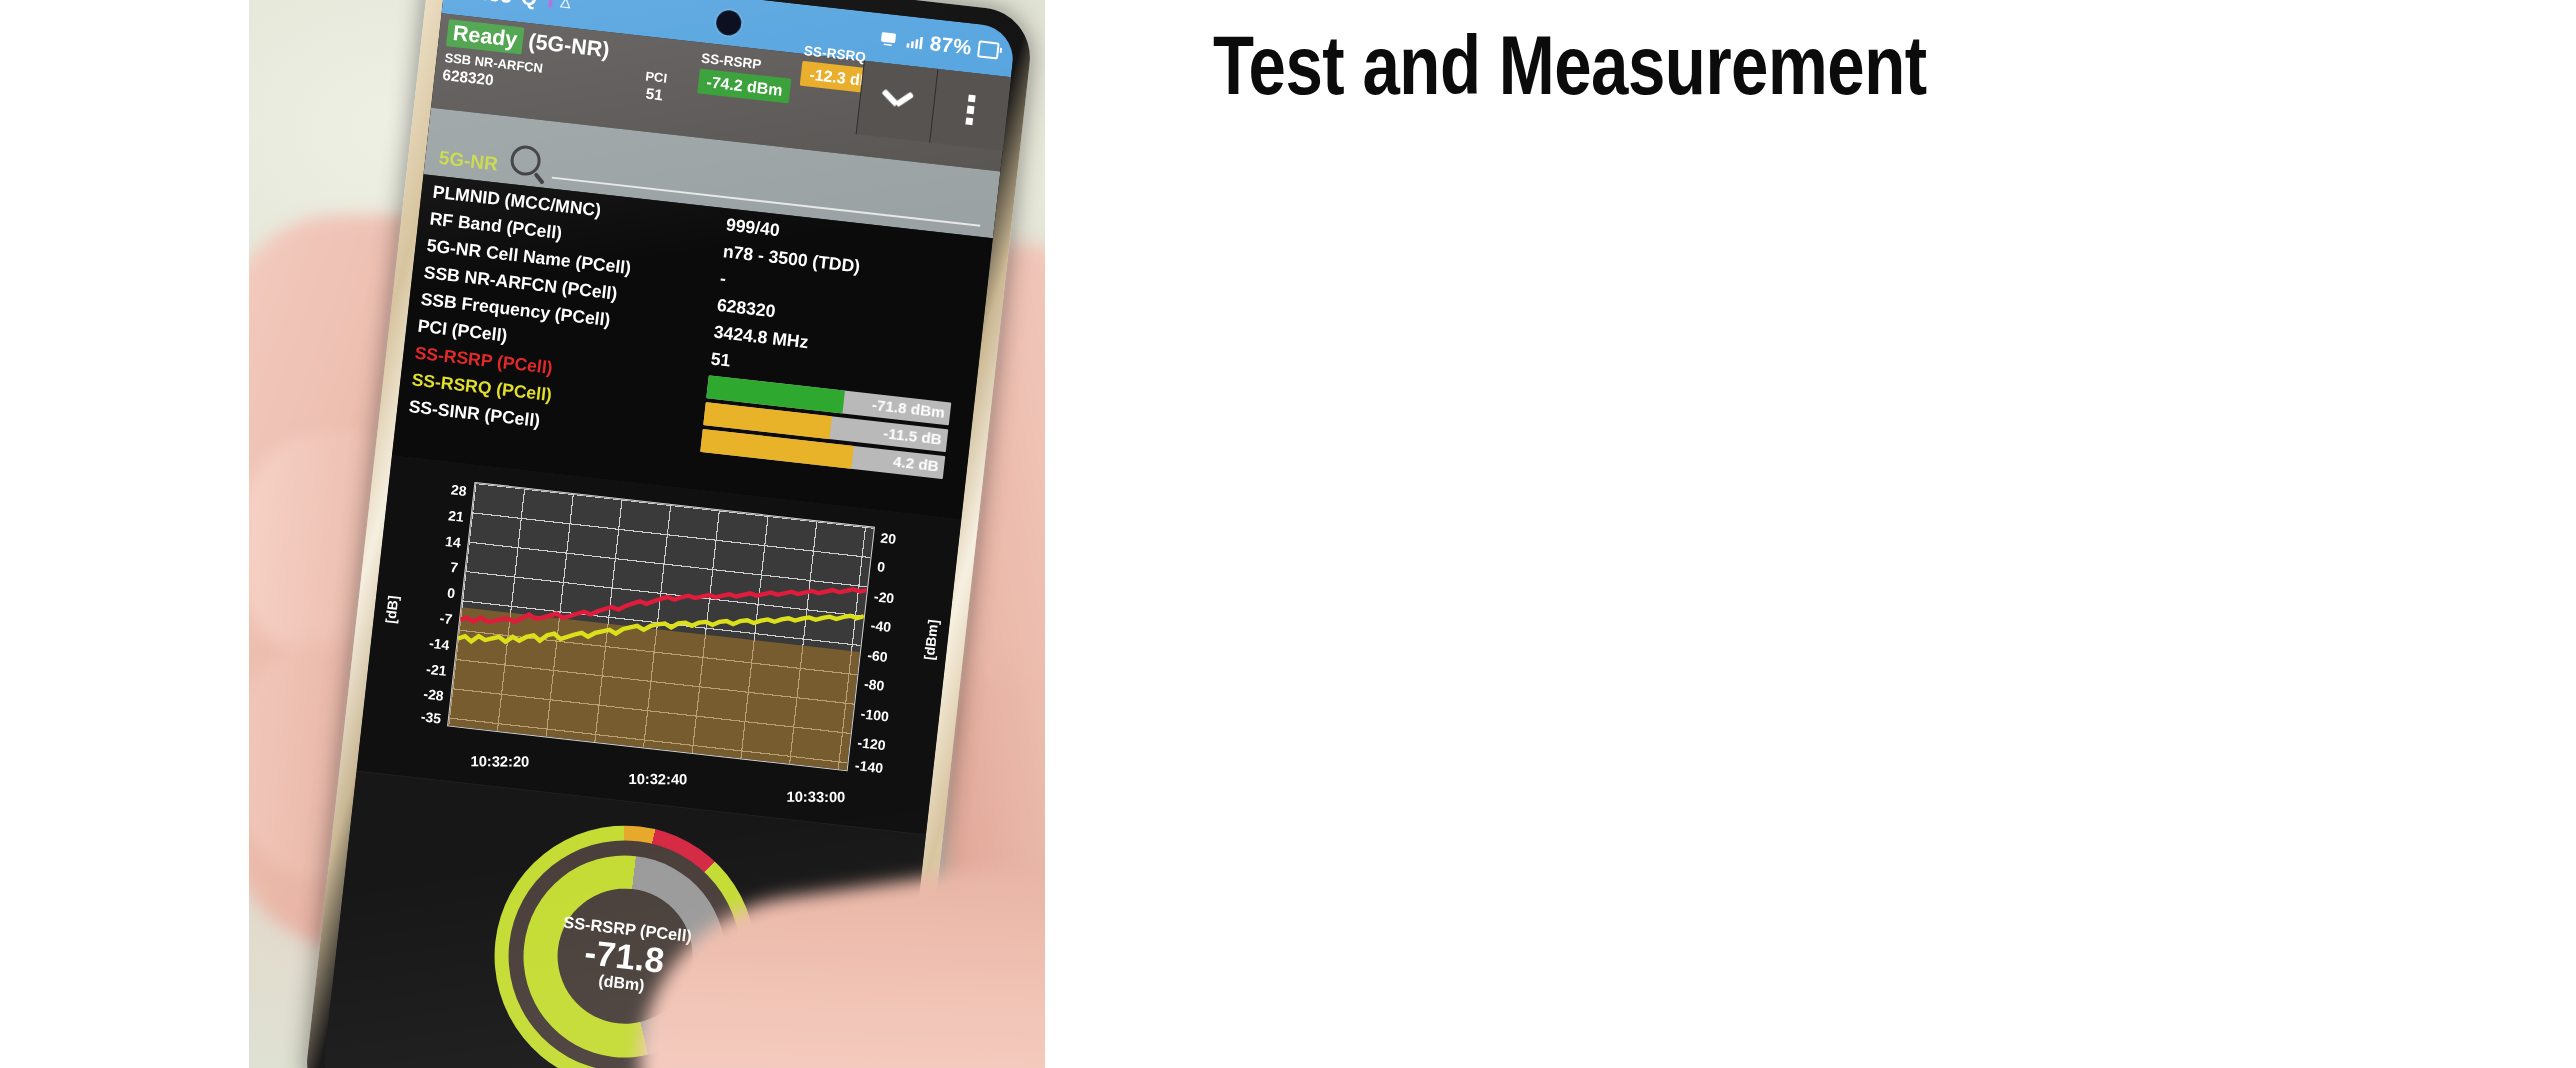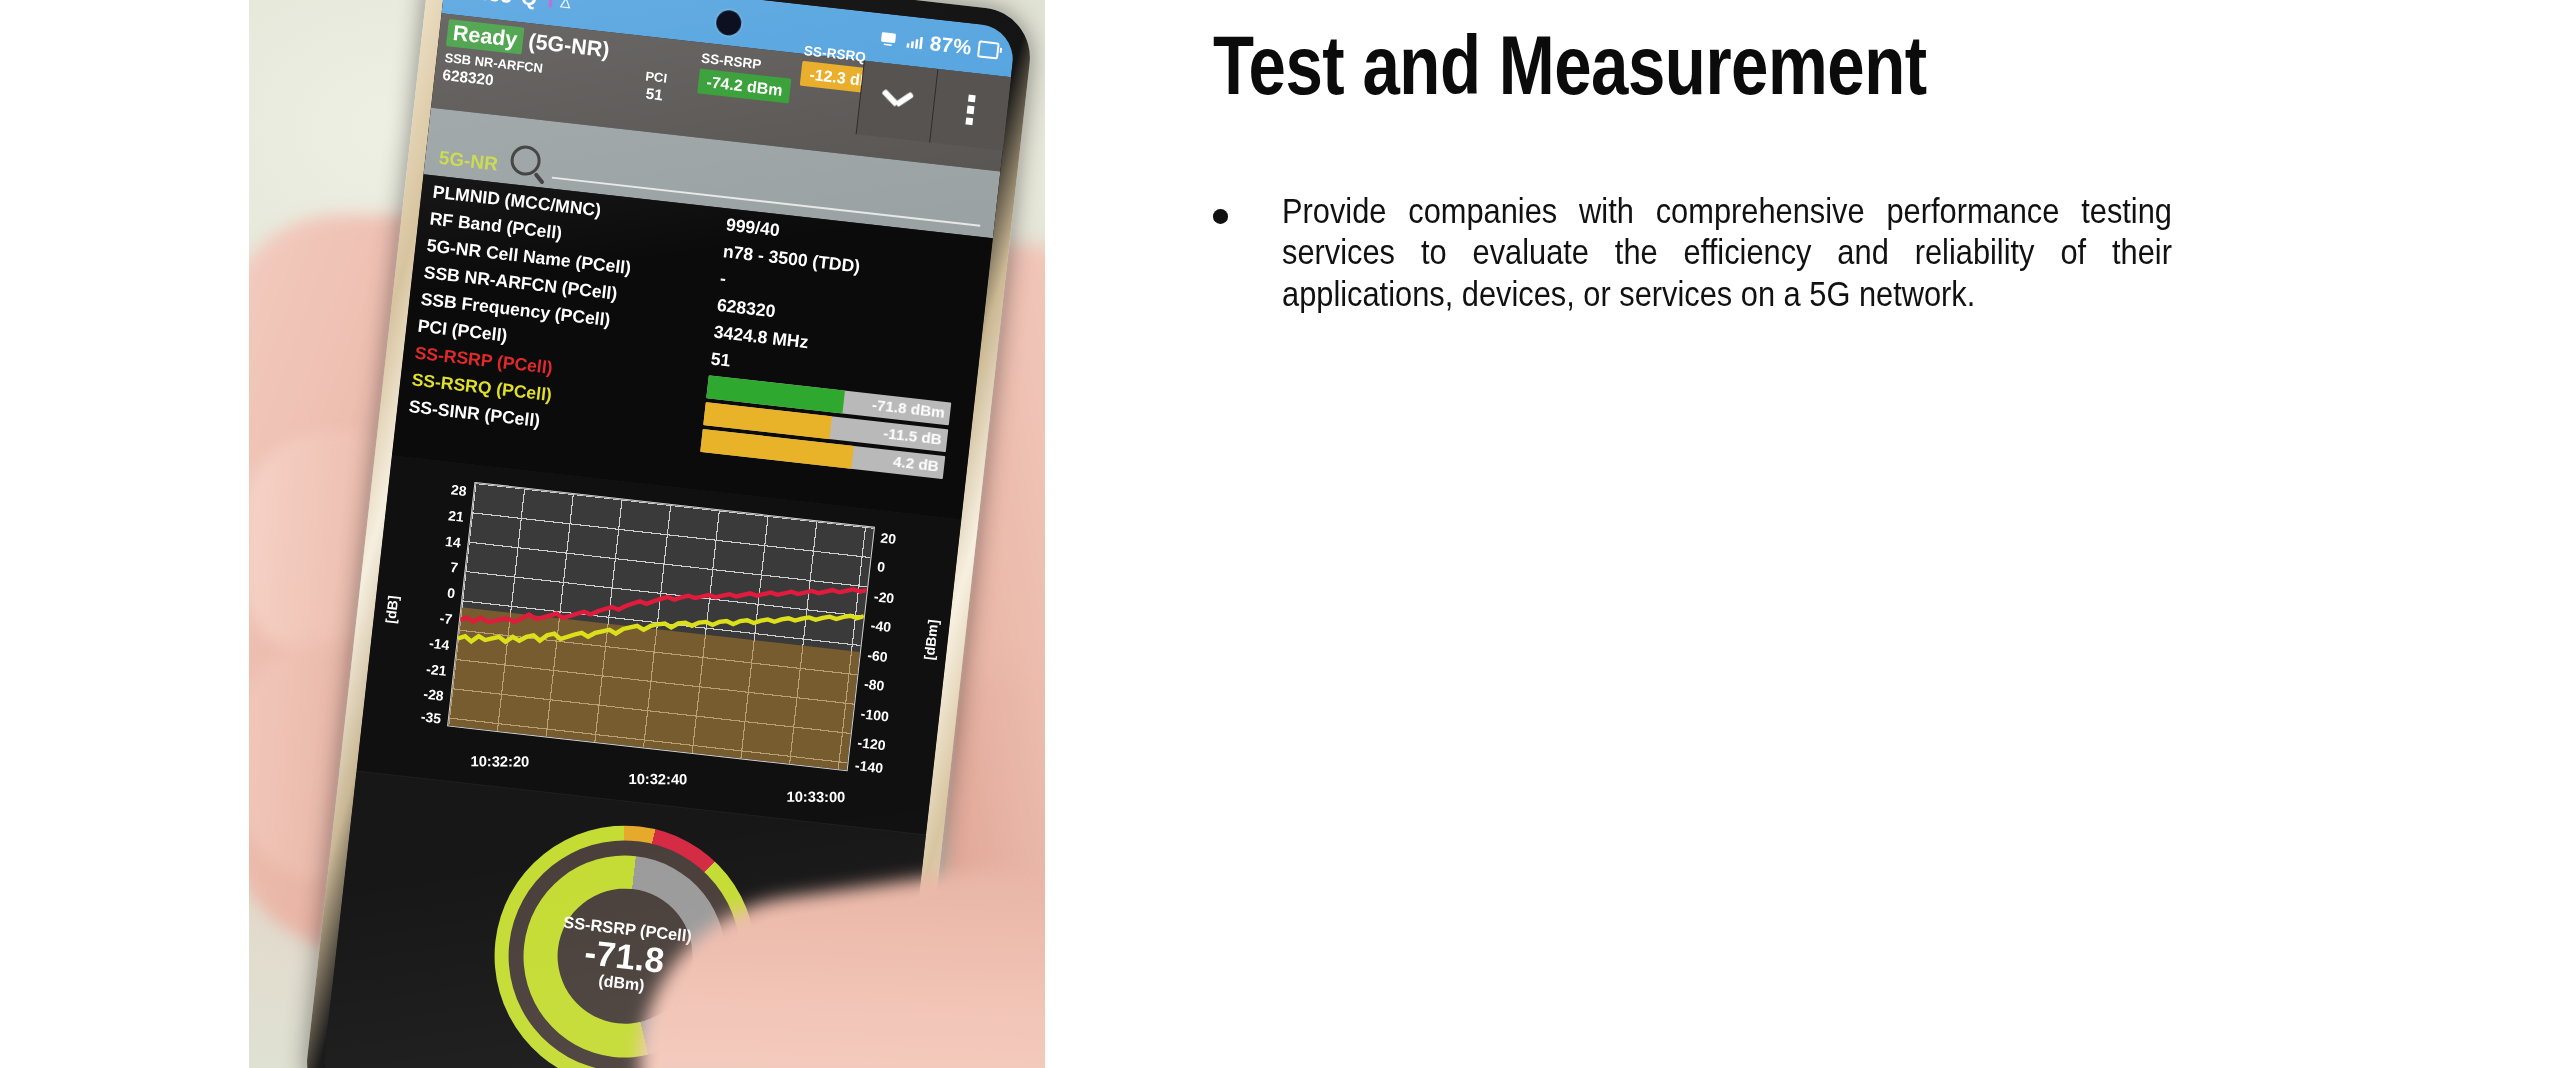--- a/index.html
+++ b/index.html
@@ -395,19 +395,15 @@
     </div>
   </div>
 
   <div class="hand" id="thumb-front"></div>
 </div>
 
 <div id="text-panel">
   <div id="title">Test and Measurement</div>
 
   <div id="bullets">
-    <div class="bullet">
-      <span class="dot"></span>
-      <span class="btext">Provide companies with comprehensive performance testing services to evaluate the efficiency and reliability of their applications, devices, or services on a 5G network.</span>
-    </div>
   </div>
 </div>
 
 
 </body></html>

